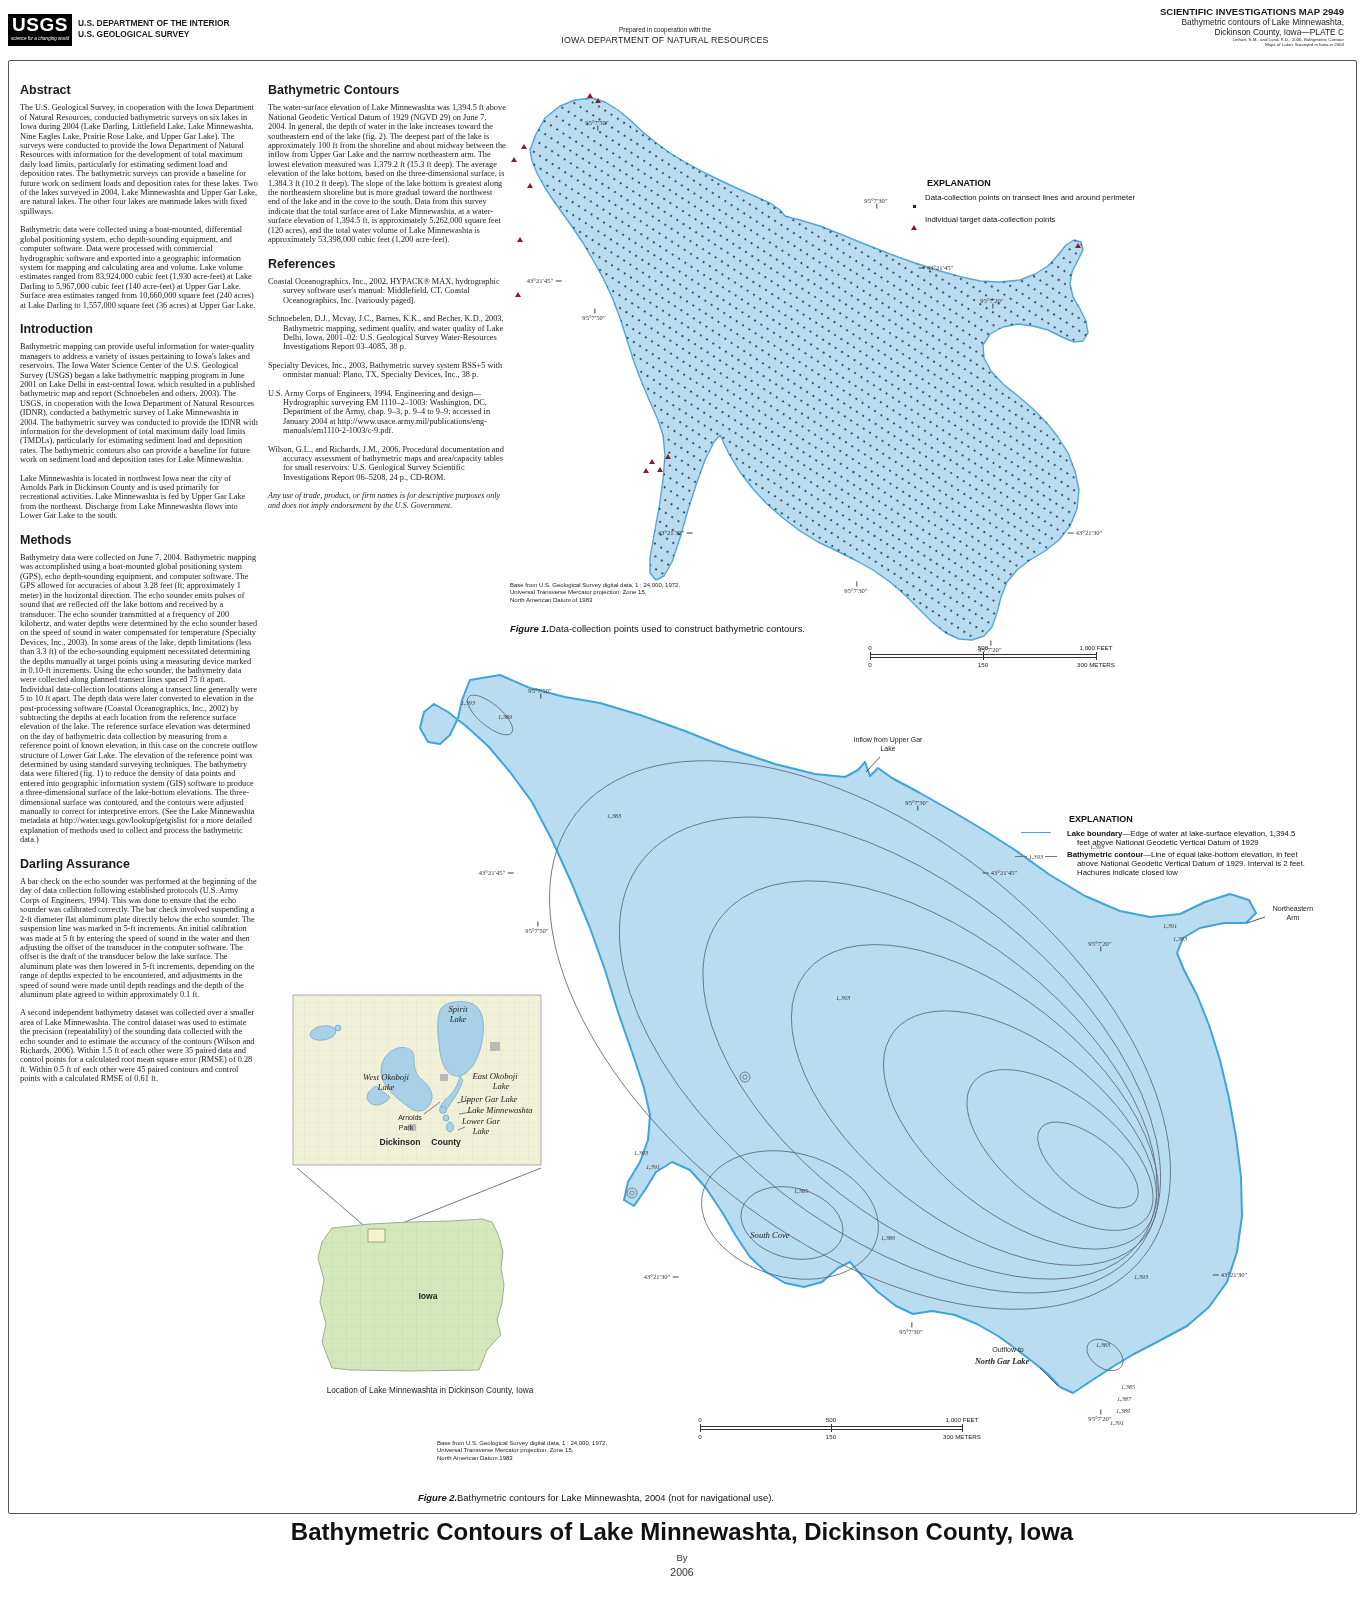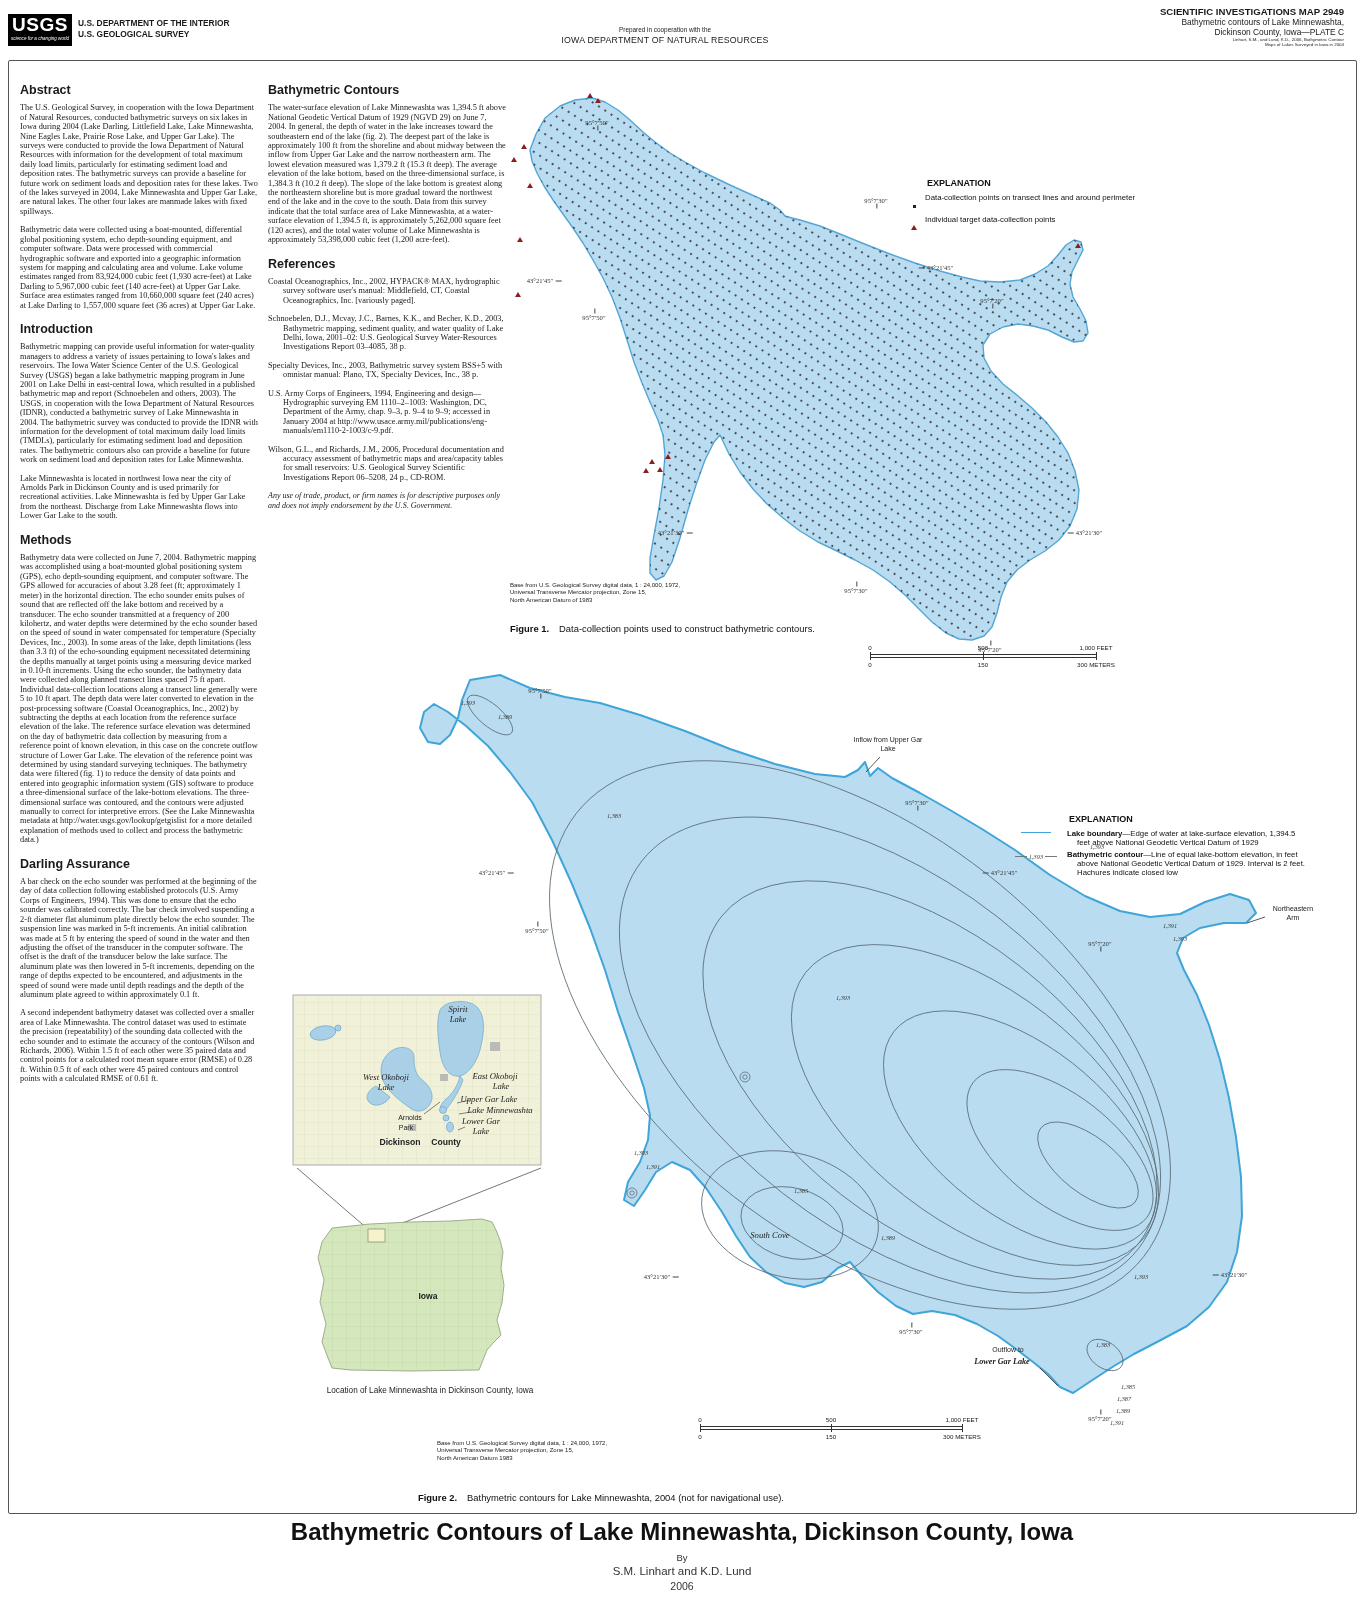--- a/index.html
+++ b/index.html
@@ -46,21 +46,21 @@
   .mlabel.ital{font-family:"Liberation Serif",serif;font-style:italic;font-size:8.6px;}
   .mlabel.bital{font-family:"Liberation Serif",serif;font-style:italic;font-weight:bold;font-size:8.2px;}
   .mlabel.ann{font-size:7px;}
   .mlabel.bold{font-weight:bold;font-size:8.6px;}
   .mlabel.cap{font-size:8.2px;}
   .clab{position:absolute;transform:translate(-50%,-50%);font-family:"Liberation Serif",serif;
         font-style:italic;font-size:6.3px;color:#3a3a3a;white-space:nowrap;}
   .basenote{position:absolute;font-family:"Liberation Sans",sans-serif;font-size:6px;line-height:7.4px;
             color:#222;white-space:pre-line;}
   .figcap{position:absolute;font-family:"Liberation Sans",sans-serif;font-size:9.4px;color:#111;}
-  .figcap b{margin-right:10px;}
+  .figcap b{font-style:italic;}
   
   .explan{position:absolute;font-family:"Liberation Sans",sans-serif;color:#111;}
   .explan .ttl{font-weight:bold;font-size:9px;margin-bottom:5px;}
   .legrow{display:flex;align-items:flex-start;margin-bottom:3px;}
   #explan1 .ttl{margin-left:24px;}
   #explan1 .sym{width:22px;text-align:center;flex:none;padding-top:1px;}
   #explan1 .txt{font-size:7.8px;line-height:9px;}
   .sq{display:inline-block;width:3px;height:3px;background:#222;}
   .tri{display:inline-block;width:0;height:0;border-left:3.2px solid transparent;
        border-right:3.2px solid transparent;border-bottom:5.5px solid #8b1f1f;}
@@ -265,21 +265,21 @@
       <div class="coord ca" style="left: 1100px; top: 1418px;">95°7′20″</div>
     </div>
   <div class="abs" style="left:0;top:0;">
 
   <div class="mlabel ann" style="left: 888px; top: 739px;">Inflow from Upper Gar</div>
       <div class="mlabel ann" style="left: 888px; top: 748px;">Lake</div>
       <div class="mlabel ann" style="left: 1293px; top: 908px;">Northeastern</div>
       <div class="mlabel ann" style="left: 1293px; top: 917px;">Arm</div>
       <div class="mlabel ital" style="left: 770px; top: 1235px;">South Cove</div>
       <div class="mlabel ann" style="left: 1008px; top: 1349px;">Outflow to</div>
-      <div class="mlabel bital" style="left: 1002px; top: 1361px;">Lower Gar Lake</div>
+      <div class="mlabel bital" style="left: 1002px; top: 1361px;">North Gar Lake</div>
     </div>
   <div class="abs" style="left:0;top:0;">
 
   <div class="clab" style="left: 468px; top: 702px;">1,393</div>
       <div class="clab" style="left: 505px; top: 716px;">1,389</div>
       <div class="clab" style="left: 614px; top: 815px;">1,383</div>
       <div class="clab" style="left: 1097px; top: 846px;">1,393</div>
       <div class="clab" style="left: 1170px; top: 925px;">1,391</div>
       <div class="clab" style="left: 1180px; top: 938px;">1,393</div>
       <div class="clab" style="left: 843px; top: 997px;">1,393</div>
@@ -409,17 +409,16 @@
       <div class="mlabel bold" style="left: 400px; top: 1142px;">Dickinson</div>
       <div class="mlabel bold" style="left: 446px; top: 1142px;">County</div>
       <div class="mlabel bold" style="left: 428px; top: 1296px;">Iowa</div>
     </div>
   <div class="mlabel cap" style="left:430px;top:1390px;">Location of Lake Minnewashta in Dickinson County, Iowa</div>
 
 
   <div id="title-block">
     <div class="t">Bathymetric Contours of Lake Minnewashta, Dickinson County, Iowa</div>
     <div class="by">By</div>
-    <div class="au">S.M. Linhart and K.D. Lund</div>
     <div class="yr">2006</div>
   </div>
 
 </div>
 
 </body></html>

